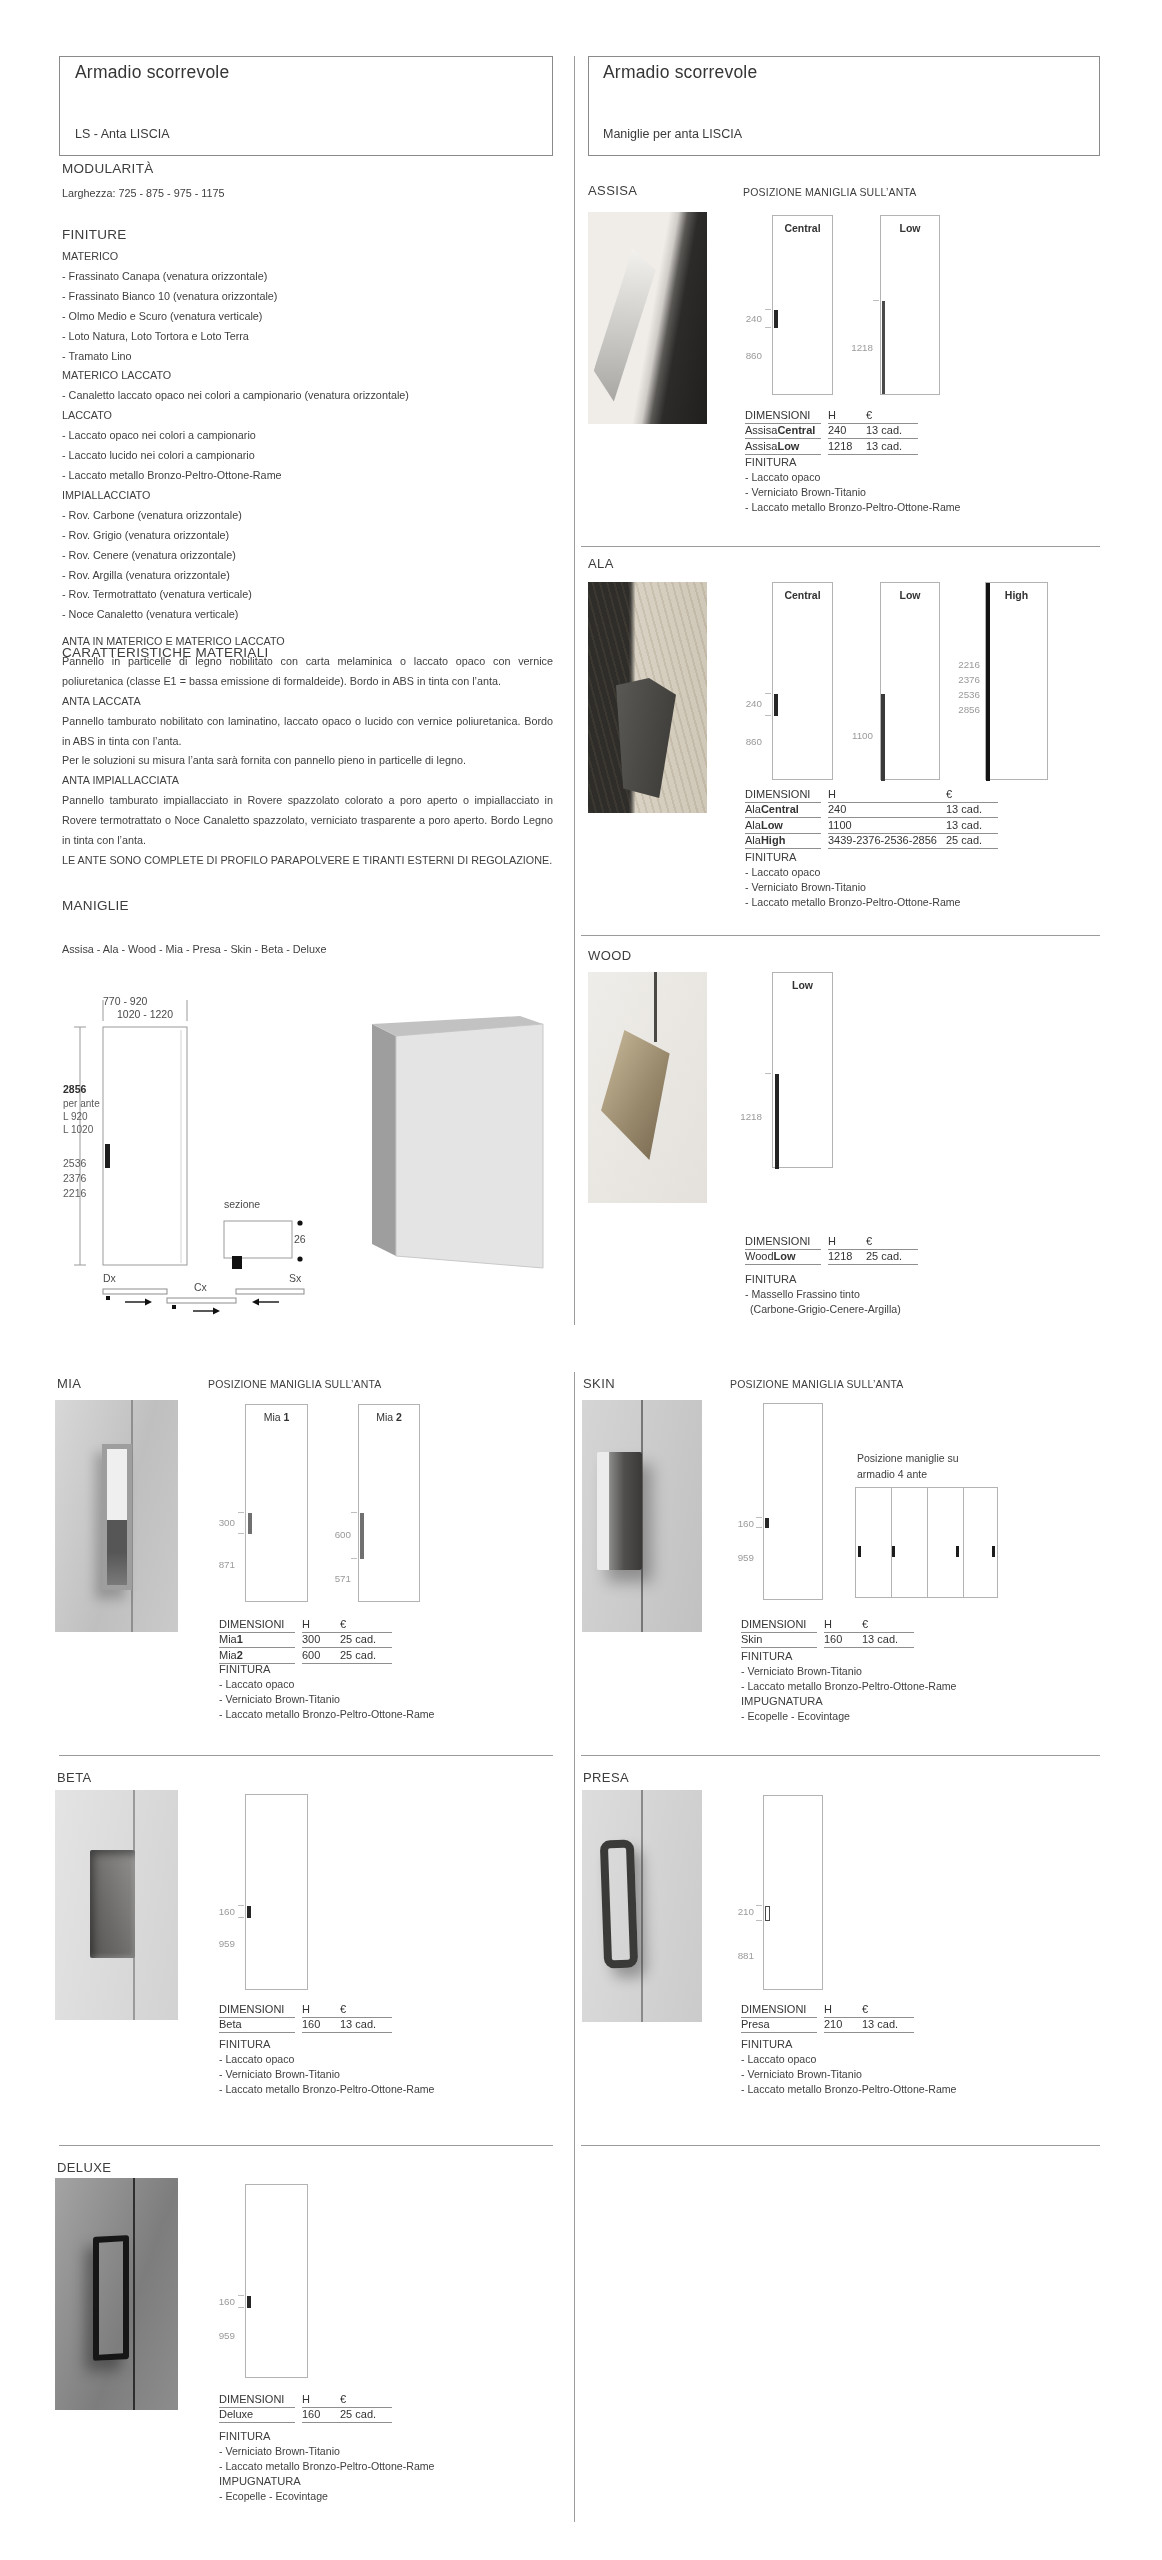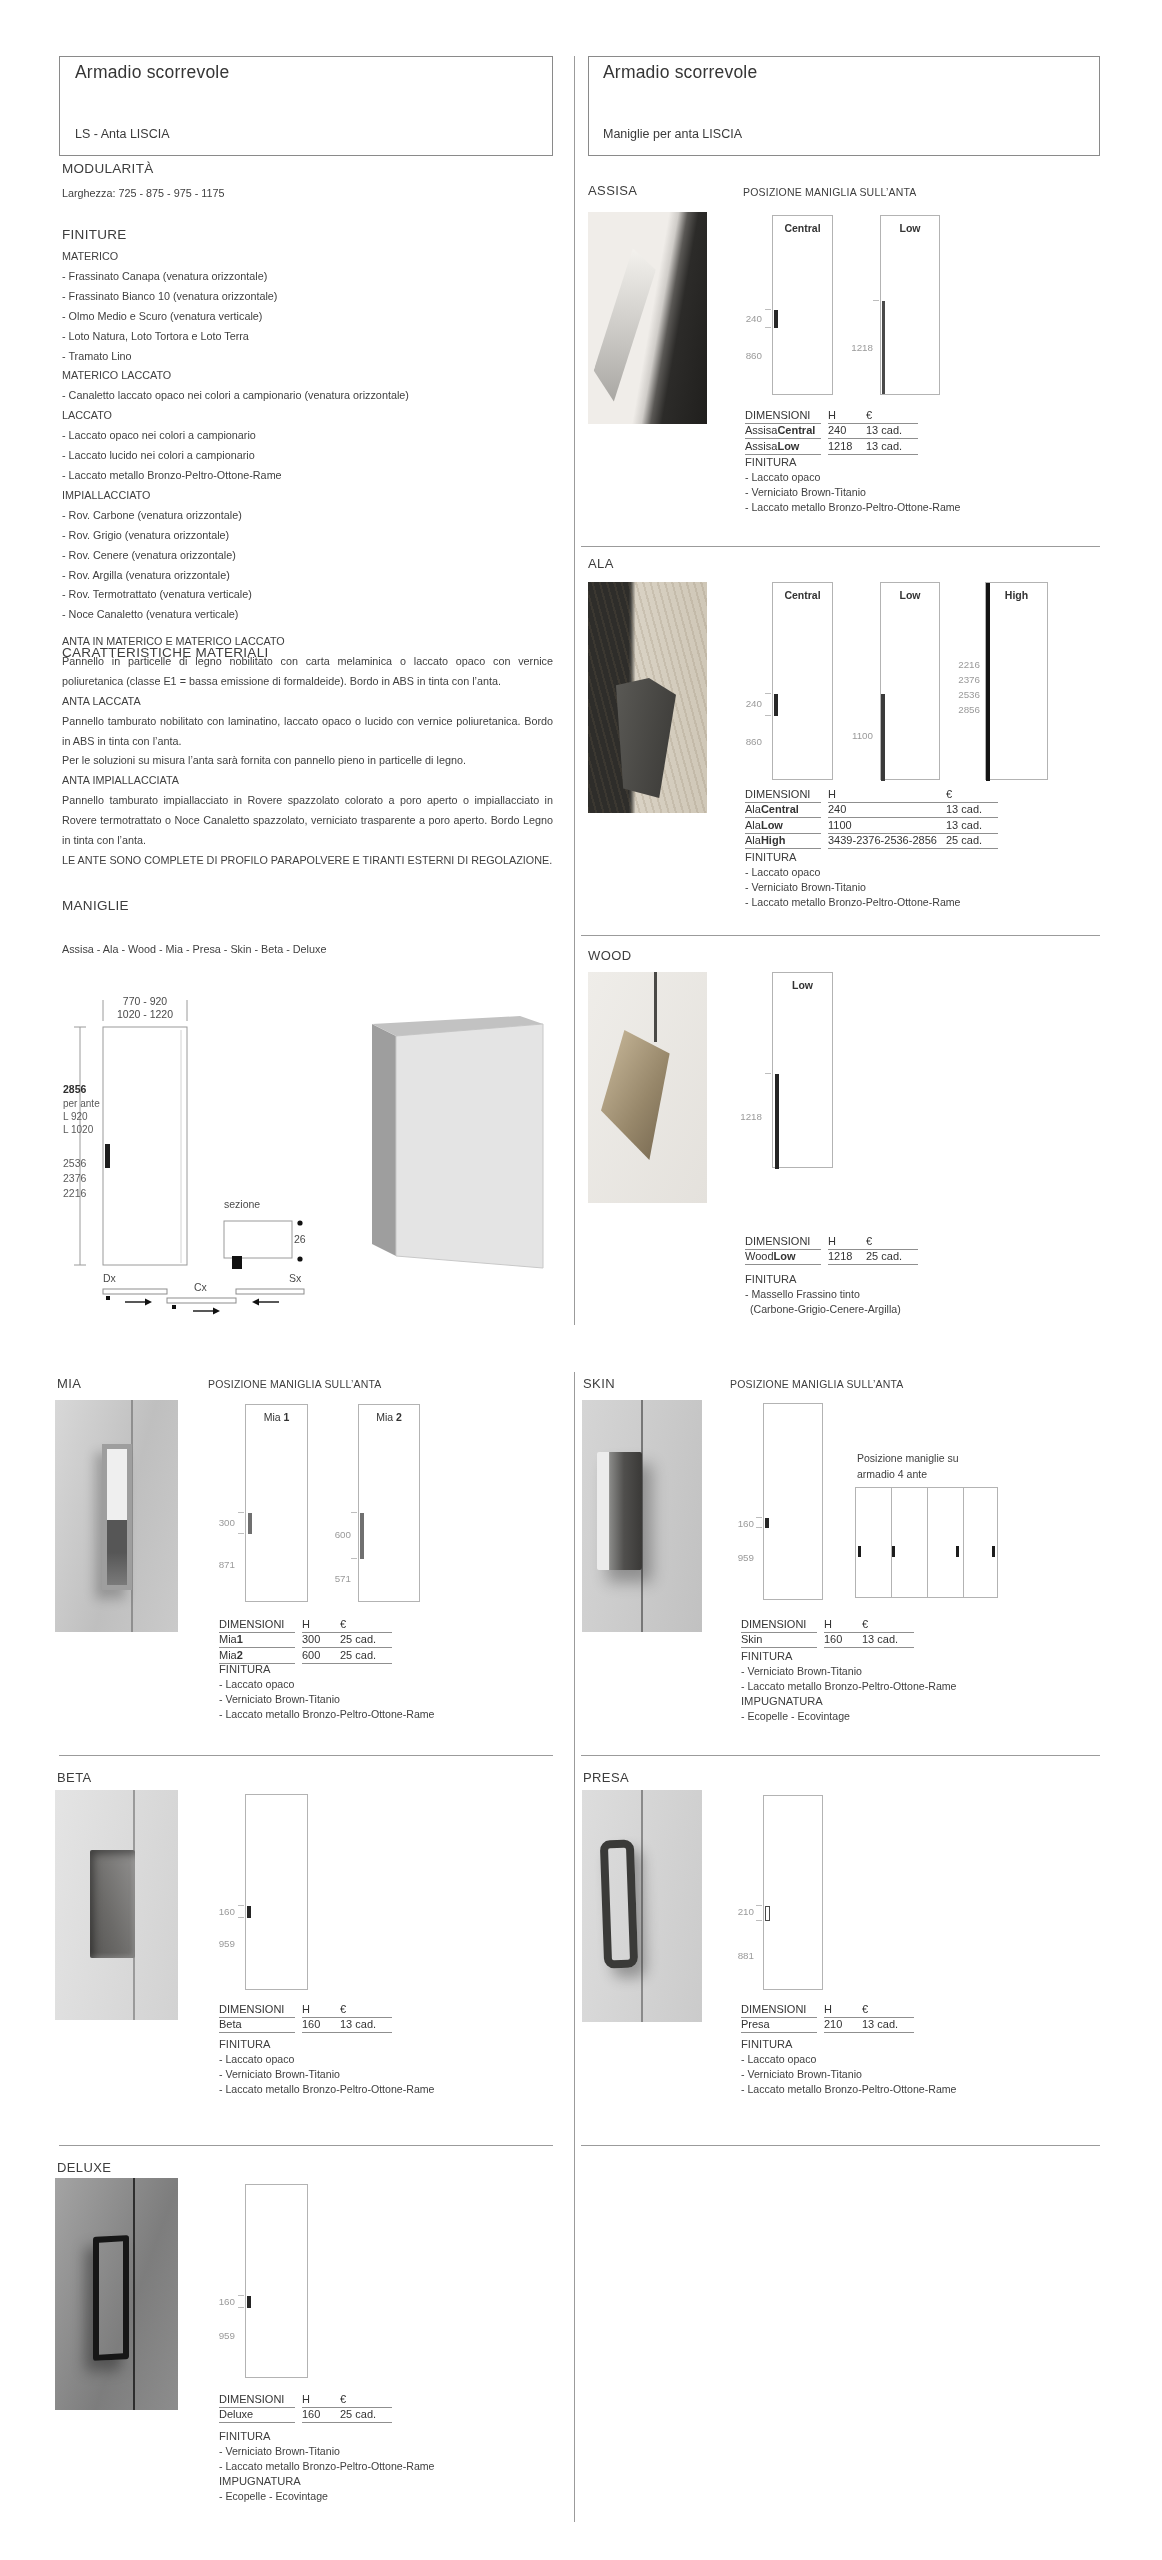--- a/index.html
+++ b/index.html
@@ -177,21 +177,21 @@
       <line x1="229" y1="312" x2="209" y2="312" stroke="#111" stroke-width="1.4"></line>
       <polygon points="209,308.5 202,312 209,315.5" fill="#111"></polygon>
     </g>
     <g>
       <polygon points="322,34 346,46 346,266 322,254" fill="#9e9e9e"></polygon>
       <polygon points="346,46 493,34 493,278 346,266" fill="#e4e4e4" stroke="#c8c8c8" stroke-width="1"></polygon>
       <polygon points="322,34 346,46 493,34 470,26" fill="#c2c2c2"></polygon>
     </g>
   </svg>
 
-  <div class="dimnum" style="left:103px;top:995px;width:84px;text-align:center">770 - 920</div>
+  <div class="dimnum" style="left:103px;top:995px;width:84px;">770 - 920</div>
   <div class="dimnum" style="left:97px;top:1008px;width:96px;text-align:center">1020 - 1220</div>
   <div class="dimnum" style="left:63px;top:1083px;font-weight:bold;color:#2e2e2e">2856</div>
   <div class="dimnum" style="left:63px;top:1098px;font-size:10px;color:#5a5a5a">per ante</div>
   <div class="dimnum" style="left:63px;top:1111px;font-size:10px;color:#5a5a5a">L 920</div>
   <div class="dimnum" style="left:63px;top:1124px;font-size:10px;color:#5a5a5a">L 1020</div>
   <div class="dimnum" style="left:63px;top:1157px;color:#5a5a5a">2536</div>
   <div class="dimnum" style="left:63px;top:1172px;color:#5a5a5a">2376</div>
   <div class="dimnum" style="left:63px;top:1187px;color:#5a5a5a">2216</div>
   <div class="dimnum" style="left:224px;top:1198px">sezione</div>
   <div class="dimnum" style="left:294px;top:1233px">26</div>

